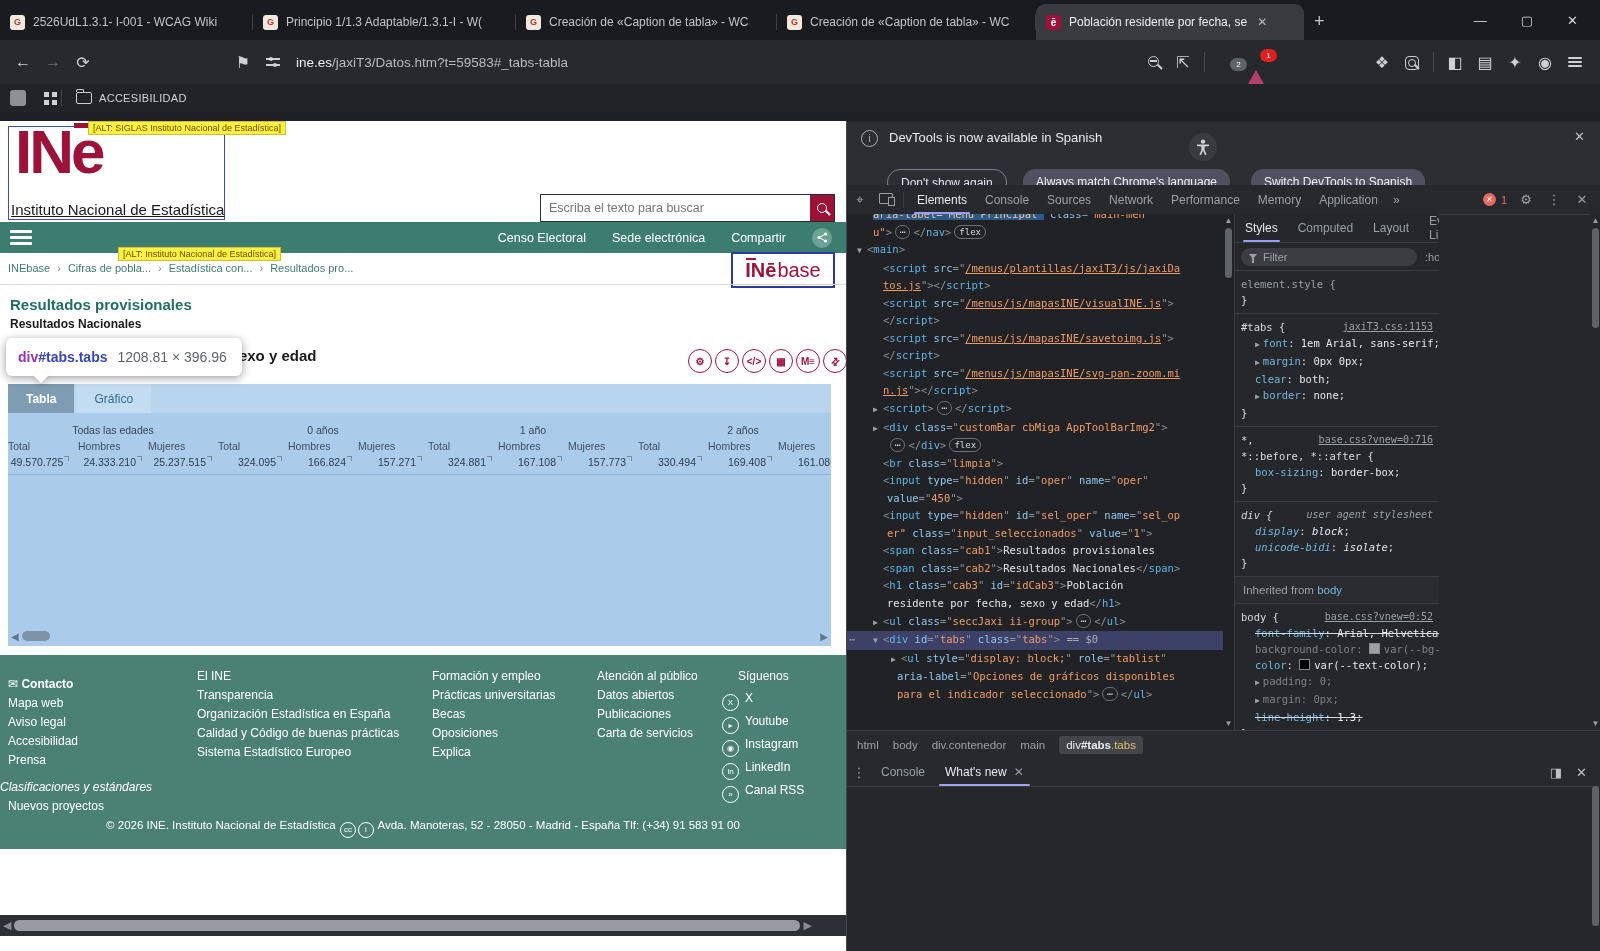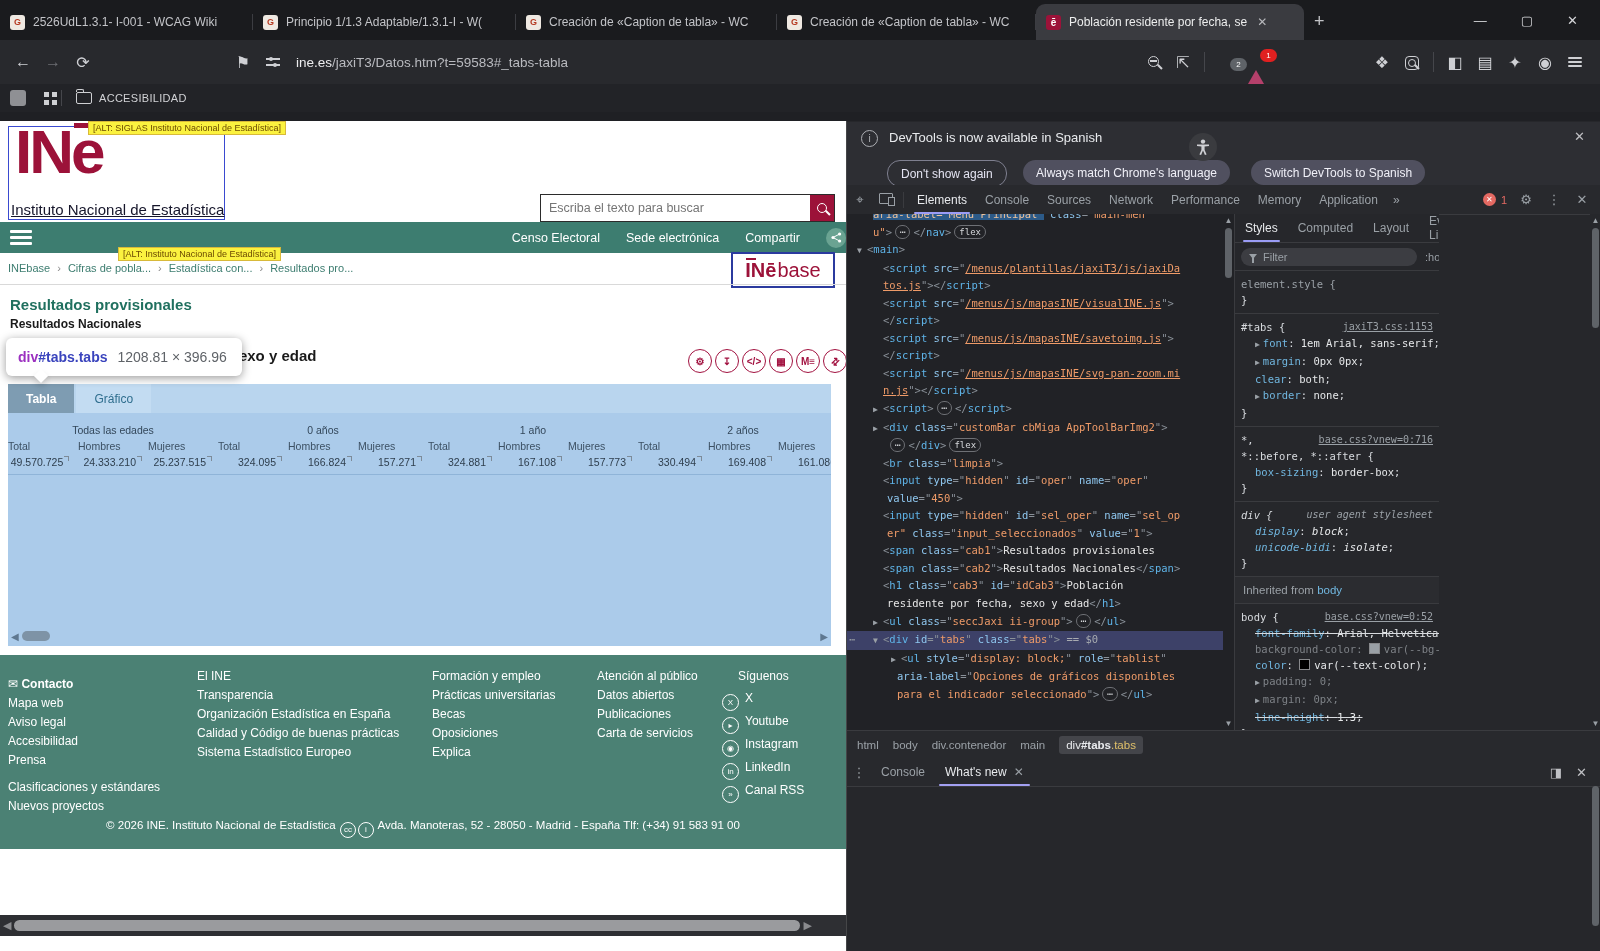--- a/index.html
+++ b/index.html
@@ -55,21 +55,21 @@
   .altbadge{position:absolute;background:#fbf23f;border:1px solid #d8b93a;color:#6b4a00;font-size:9px;padding:1px 4px;white-space:nowrap;z-index:6;}
   #logobox{left:8px;top:5px;width:215px;height:92px;border:1px solid #3a4ad0;}
   #inelogo{position:absolute;left:6px;top:-6px;font-weight:bold;font-size:62px;color:#9c1239;letter-spacing:-3px;line-height:1;}
   #inelogo .eb{position:relative;}
   #inelogo .eb::before{content:'';position:absolute;left:3px;top:6px;width:30px;height:5px;background:#9c1239;}
   #logocap{position:absolute;left:2px;bottom:1px;font-size:15px;color:#15152a;text-decoration:underline;white-space:nowrap;}
   #searchbox{left:540px;top:73px;width:293px;height:26px;border:1px solid #2b2b2b;background:#fff;display:flex;}
   #searchbox input{flex:1;border:none;outline:none;font-size:12.5px;color:#555;padding:0 8px;font-family:"Liberation Sans",sans-serif;}
   #searchbtn{width:24px;background:#9c1239;color:#fff;display:flex;align-items:center;justify-content:center;}
   #greenbar{left:0;top:101px;width:846px;height:31px;background:#3d7d70;display:flex;align-items:center;color:#fff;}
-  #greenbar .links{margin-left:auto;display:flex;gap:26px;align-items:center;font-size:12.5px;}
+  #greenbar .links{margin-left:auto;display:flex;gap:26px;align-items:center;font-size:12.5px;padding-right:14px;}
   .sharecirc{width:20px;height:20px;border-radius:50%;background:#6aa392;display:flex;align-items:center;justify-content:center;}
   #crumbs{left:8px;top:141px;font-size:11px;color:#3d7d70;display:flex;gap:7px;align-items:center;}
   #crumbs .sep{color:#8a8a8a;}
   #inebase{left:731px;top:131px;width:100px;height:32px;border:2px solid #2b3a9e;background:#fff;display:flex;align-items:center;justify-content:center;font-size:20px;color:#9c1239;}
   #inebase b{font-weight:bold;position:relative;margin-right:1px;}
   #inebase b i{font-style:normal;position:relative;}
   #inebase b i::before{content:'';position:absolute;left:1px;top:-1px;width:10px;height:2.5px;background:#9c1239;}
   #hrline{left:0;top:163px;width:846px;height:1px;background:#d9d9d9;}
   #sec-title{left:10px;top:175px;font-size:15px;font-weight:bold;color:#20705f;}
   #sec-sub{left:10px;top:196px;font-size:12px;font-weight:bold;color:#1a1a1a;}
@@ -106,21 +106,21 @@
   .cc{display:inline-flex;width:14px;height:14px;border:1.2px solid #fff;border-radius:50%;align-items:center;justify-content:center;font-size:8px;margin:0 1px;vertical-align:-3px;}
   #pg-scroll{left:0;top:794px;width:846px;height:21px;background:#2e2f33;display:flex;align-items:center;}
   #pg-scroll .ar{color:#8a8b8e;font-size:11px;padding:0 3px;}
   #pg-thumb{height:11px;background:#9a9b9e;border-radius:6px;width:786px;}
   
   #dt{left:846px;top:121px;width:754px;height:830px;background:#26272b;border-left:1px solid #454648;color:#e8eaed;overflow:hidden;}
   #dt-banner{position:absolute;left:0;top:1px;width:100%;height:63px;background:#2d2e33;border-bottom:1px solid #3a3b3f;}
   #dt-banner .info{position:absolute;left:14px;top:8px;width:15px;height:15px;border:1.3px solid #aeb0b5;border-radius:50%;color:#aeb0b5;font-size:10px;display:flex;align-items:center;justify-content:center;}
   #dt-banner .msg{position:absolute;left:42px;top:8px;font-size:13px;}
   #dt-banner .bx{position:absolute;right:16px;top:7px;color:#c0c1c5;font-size:13px;}
-  .pillbtn{position:absolute;top:38px;height:25px;border-radius:13px;font-size:12px;display:flex;align-items:center;padding:0 13px;white-space:nowrap;}
+  .pillbtn{position:absolute;top:47px;height:25px;border-radius:13px;font-size:12px;display:flex;align-items:center;padding:0 13px;white-space:nowrap;}
   .pillbtn.outline{border:1px solid #7e7f8f;color:#e4e4f2;}
   .pillbtn.fill{background:#50505f;color:#f0f0f8;}
   #dt-tabbar{position:absolute;left:0;top:64px;width:100%;height:29px;background:#28292d;border-bottom:1px solid #3a3b3f;display:flex;align-items:center;font-size:12px;color:#9aa0a6;}
   .dt-tab{padding:0 9px;height:100%;display:flex;align-items:center;position:relative;flex:0 0 auto;}
   .dt-tab.on{color:#e8eaed;}
   .dt-tab.on::after{content:'';position:absolute;left:6px;right:6px;bottom:0;height:2.5px;background:#9a9cf5;border-radius:2px;}
   .ticon{width:26px;text-align:center;font-size:13px;flex:0 0 auto;}
   .devi{width:12px;height:9px;border:1.4px solid #9aa0a6;border-radius:1px;position:relative;display:inline-block;}
   .devi::after{content:'';position:absolute;right:-3px;bottom:-3px;width:5px;height:7px;border:1.4px solid #9aa0a6;background:#28292d;}
   #dt-right{margin-left:auto;display:flex;align-items:center;gap:2px;padding-right:6px;}
@@ -380,21 +380,21 @@
       <div id="copyright">
         <span>© 2026 INE. Instituto Nacional de Estadística</span>
         <span class="cc">cc</span><span class="cc">i</span>
         <span>Avda. Manoteras, 52 - 28050 - Madrid - España Tlf: (+34) 91 583 91 00</span>
       </div>
     <div class="fitem" style="left: 8px; top: 22px;"><span>✉</span> <b style="font-weight:600">Contacto</b></div>
         <div class="fitem" style="left: 8px; top: 41px;">Mapa web</div>
         <div class="fitem" style="left: 8px; top: 60px;">Aviso legal</div>
         <div class="fitem" style="left: 8px; top: 79px;">Accesibilidad</div>
         <div class="fitem" style="left: 8px; top: 98px;">Prensa</div>
-        <div class="fitem" style="left: 8px; top: 125px;">Clasificaciones y estándares</div>
+        <div class="fitem" style="left: 0; top: 125px; font-style: italic;">Clasificaciones y estándares</div>
         <div class="fitem" style="left: 8px; top: 144px;">Nuevos proyectos</div>
         <div class="fitem" style="left: 197px; top: 14px;">El INE</div>
         <div class="fitem" style="left: 197px; top: 33px;">Transparencia</div>
         <div class="fitem" style="left: 197px; top: 52px;">Organización Estadística en España</div>
         <div class="fitem" style="left: 197px; top: 71px;">Calidad y Código de buenas prácticas</div>
         <div class="fitem" style="left: 197px; top: 90px;">Sistema Estadístico Europeo</div>
         <div class="fitem" style="left: 432px; top: 14px;">Formación y empleo</div>
         <div class="fitem" style="left: 432px; top: 33px;">Prácticas universitarias</div>
         <div class="fitem" style="left: 432px; top: 52px;">Becas</div>
         <div class="fitem" style="left: 432px; top: 71px;">Oposiciones</div>

